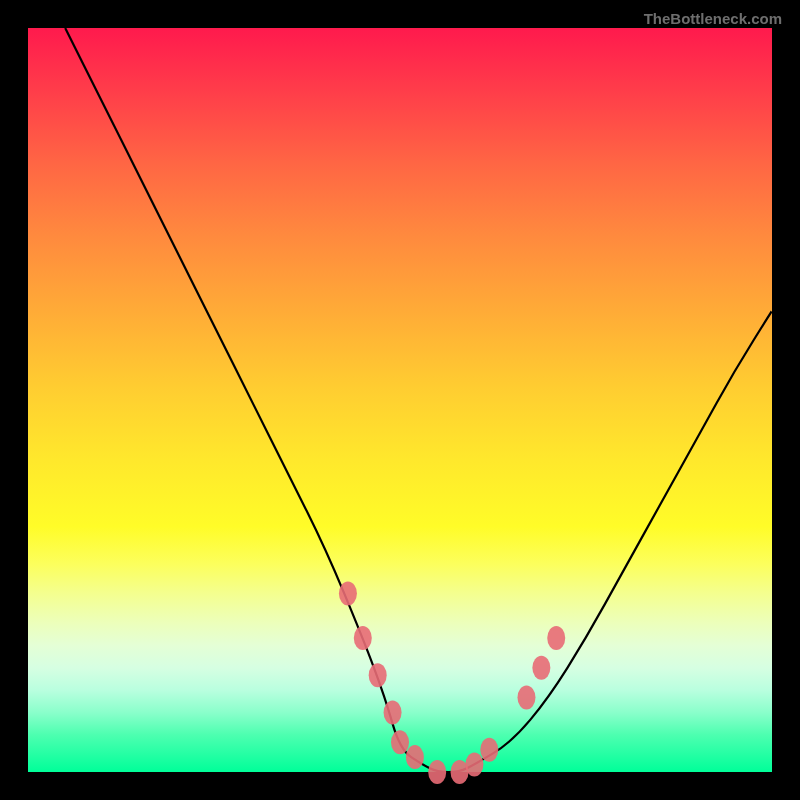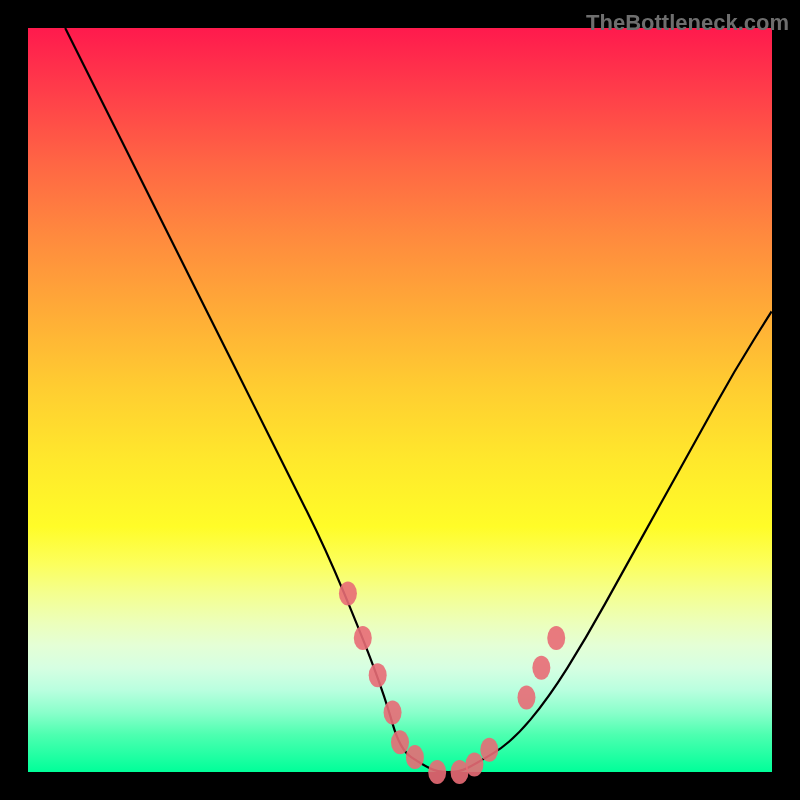--- a/index.html
+++ b/index.html
@@ -7,23 +7,23 @@
     width: 800px;
     height: 800px;
     background: #000;
     position: relative;
     font-family: Arial, sans-serif;
     overflow: hidden;
   }
   .watermark {
     position: absolute;
     top: 10px;
-    right: 11px;
+    right: 18px;
     color: #6e6e6e;
-    font-size: 22px;
+    font-size: 15px;
     font-weight: bold;
     z-index: 10;
   }
   .plot {
     position: absolute;
     left: 28px;
     top: 28px;
     width: 744px;
     height: 744px;
     background: linear-gradient(to bottom,

